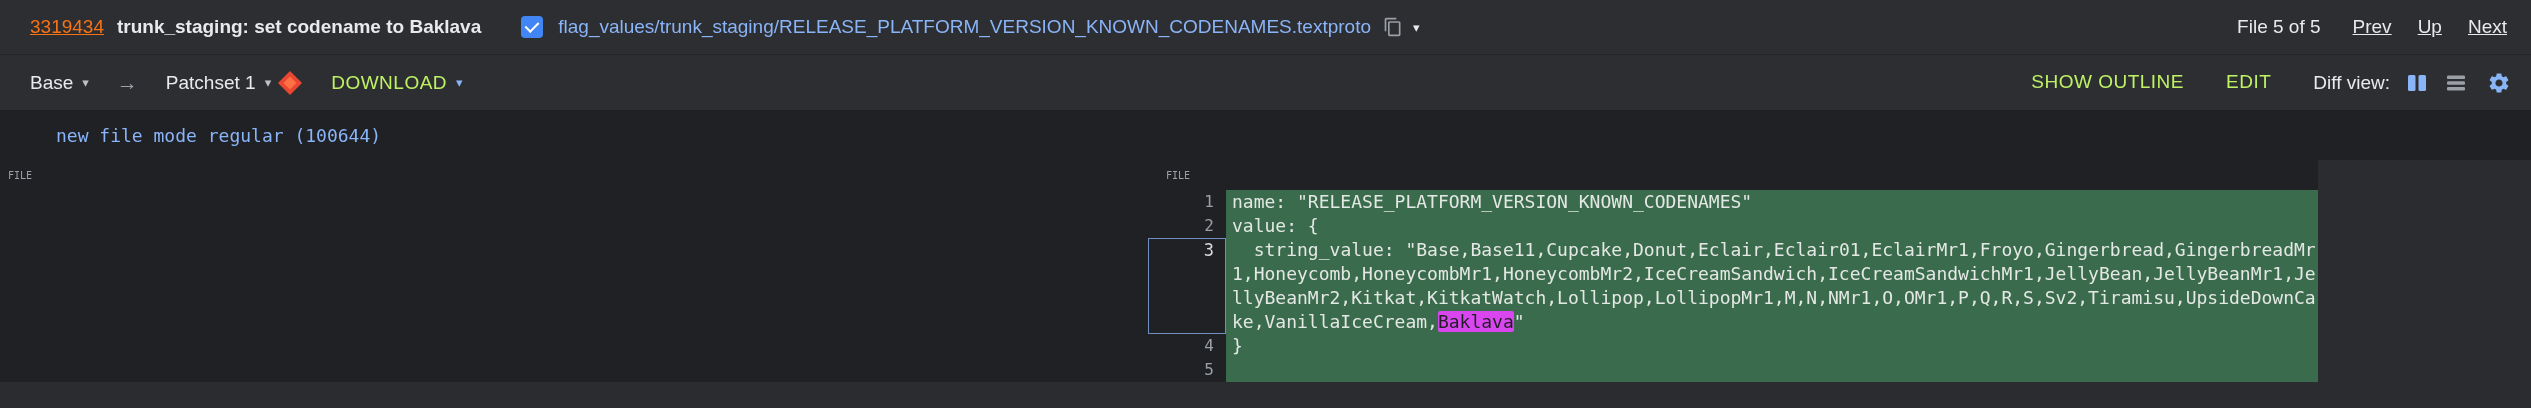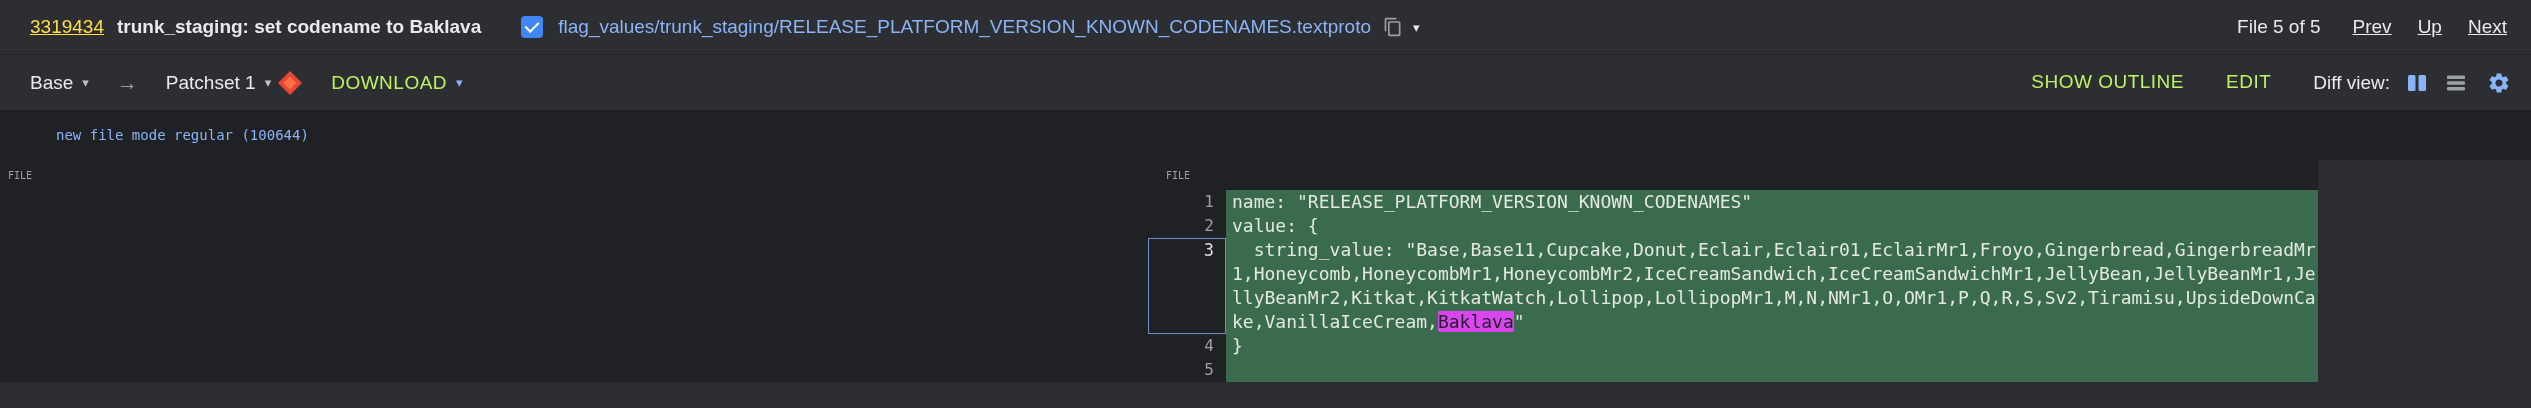--- a/index.html
+++ b/index.html
@@ -7,21 +7,21 @@
   body {
     background:#2b2c2f;
     font-family:"Liberation Sans", sans-serif;
     color:#e8eaed;
   }
   
   .topbar {
     height:55px; background:#2d2e31; display:flex; align-items:center;
     padding:0 24px 0 30px; font-size:19px; border-bottom:1px solid #232427;
   }
-  .change-link { color:#fde047; text-decoration:underline; margin-right:13px; cursor:pointer; white-space:nowrap; }
+  .change-link { color:#f97316; text-decoration:underline; margin-right:13px; cursor:pointer; white-space:nowrap; }
   .change-title { font-weight:700; margin-right:40px; white-space:nowrap; }
   .checkbox {
     width:22px; height:22px; background:#4285f4; border-radius:4px;
     position:relative; margin-right:15px; flex:none; cursor:pointer;
   }
   .checkbox::after {
     content:""; position:absolute; left:7px; top:3px; width:6px; height:11px;
     border:solid #fff; border-width:0 2.5px 2.5px 0; transform:rotate(45deg);
   }
   .file-path { color:#8ab4f8; margin-right:12px; cursor:pointer; white-space:nowrap; }
@@ -43,21 +43,21 @@
   .blue-action { color:#bef264; font-weight:500; letter-spacing:.5px; cursor:pointer; white-space:nowrap; }
   .toolbar-right { margin-left:auto; display:flex; gap:42px; }
   .diff-view-group { display:flex; align-items:center; gap:15px; }
   .diff-view-label { color:#e8eaed; }
   .gear-wrap { margin-left:4px; }
   
   .file-mode-row {
     height:50px; background:#202124; display:flex; align-items:center;
     padding-left:56px;
     font-family:"DejaVu Sans Mono","Liberation Mono",monospace;
-    font-size:14px; color:#8ab4f8;
+    font-size:18px; color:#8ab4f8;
   }
   
   .diff-table {
     width:2318px; background:#202124;
     font-family:"DejaVu Sans Mono","Liberation Mono",monospace;
   }
   .hdr-row { display:flex; height:30px; align-items:center; color:#9aa0a6; font-size:10px; }
   .hdr-lg { width:64px; padding-left:8px; flex:none; }
   .hdr-lc { width:1084px; flex:none; }
   .hdr-rg { width:78px; padding-left:18px; flex:none; }

